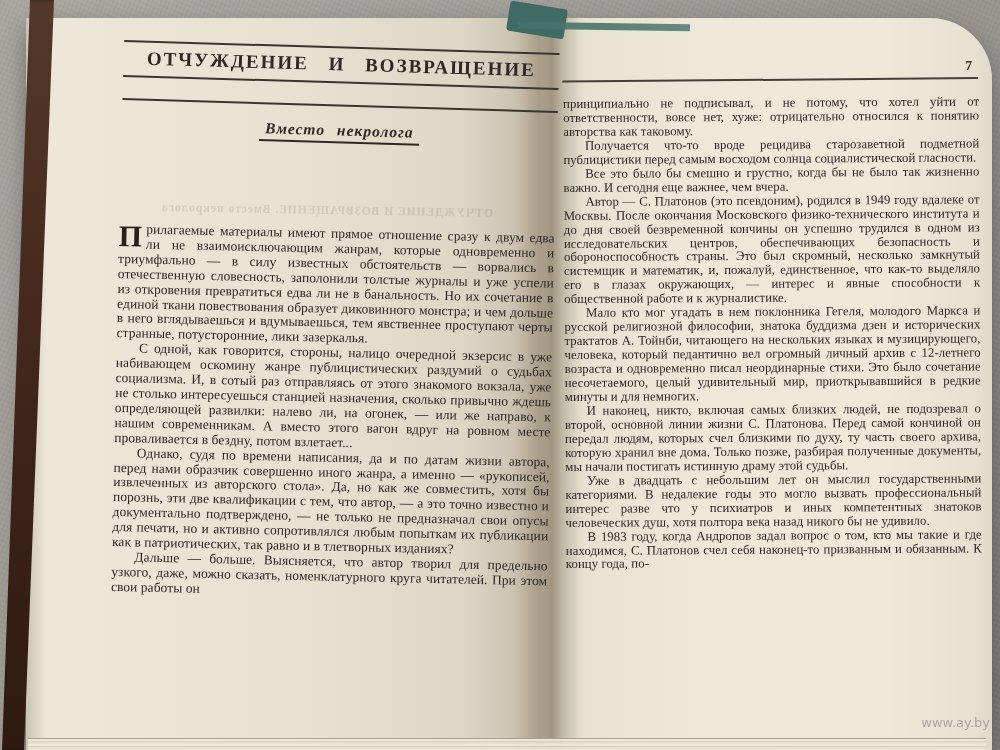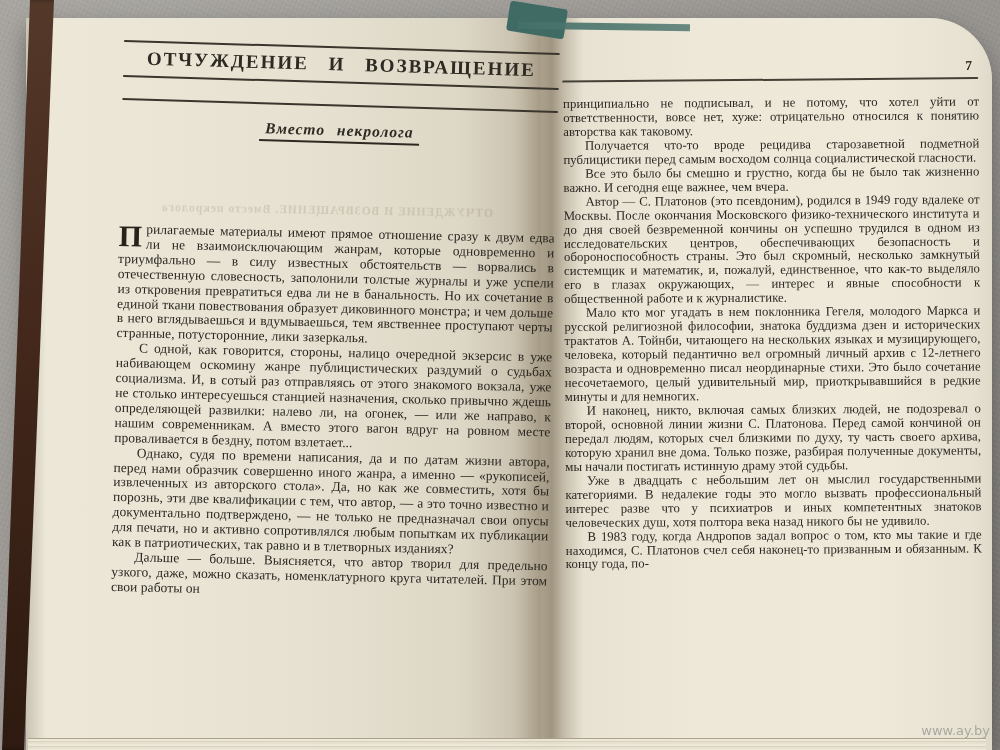--- a/index.html
+++ b/index.html
@@ -112,21 +112,21 @@
   .rhead .rule { margin-top:3px; height:1.8px; background:#454036; }
 
   .rbody {
     position:absolute; left:537px; top:80px; width:416px; z-index:2;
     transform:rotate(-.35deg); transform-origin:0 0;
     font-size:12.8px; line-height:13.95px; color:#2b2722;
     text-align:justify; letter-spacing:.05px;
   }
 
   .watermark {
-    position:absolute; right:10px; bottom:12px; z-index:6;
+    position:absolute; right:10px; bottom:20px; z-index:6;
     font-family:"DejaVu Sans", sans-serif; font-size:13px; color:#a9a59b;
     text-shadow:0 0 1px rgba(255,255,255,.4);
     margin-top:8px;
   }
 </style>
 </head>
 <body>
 
 <div class="scene">
 

